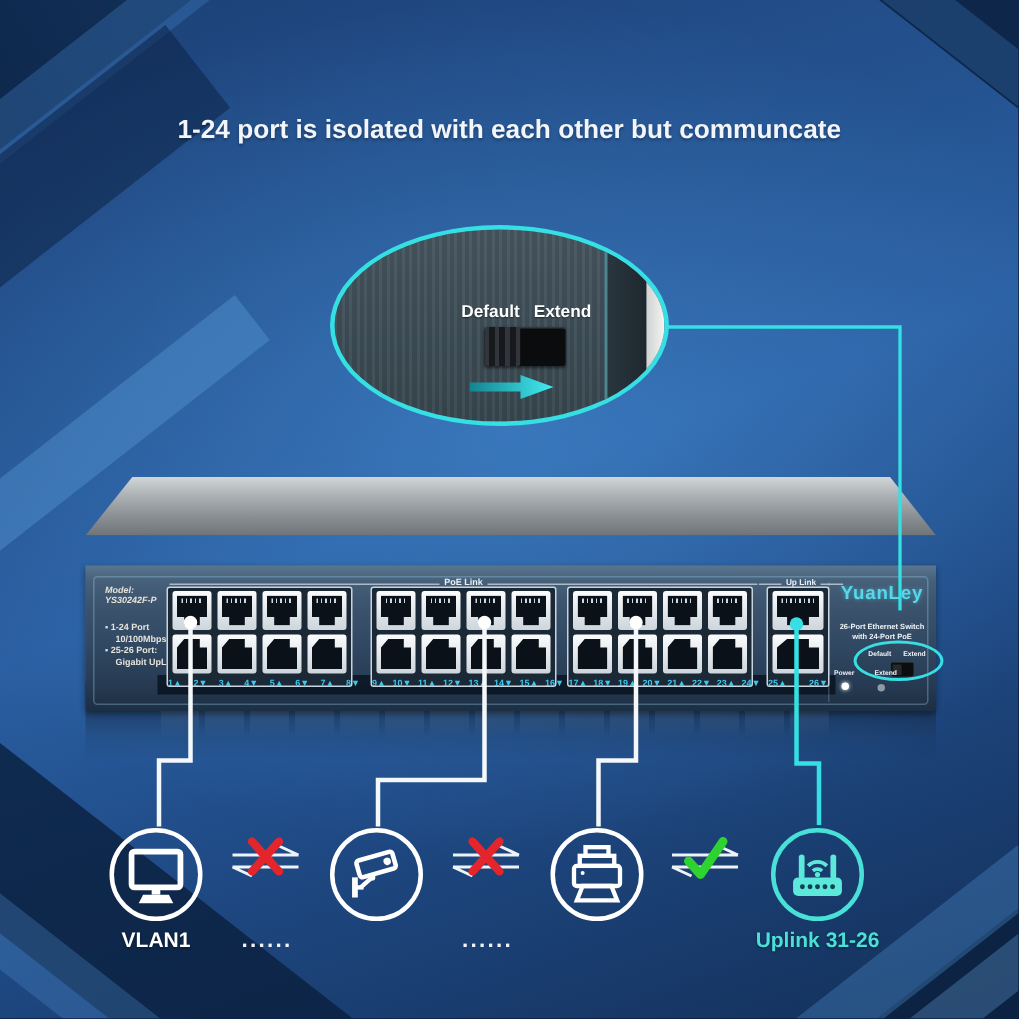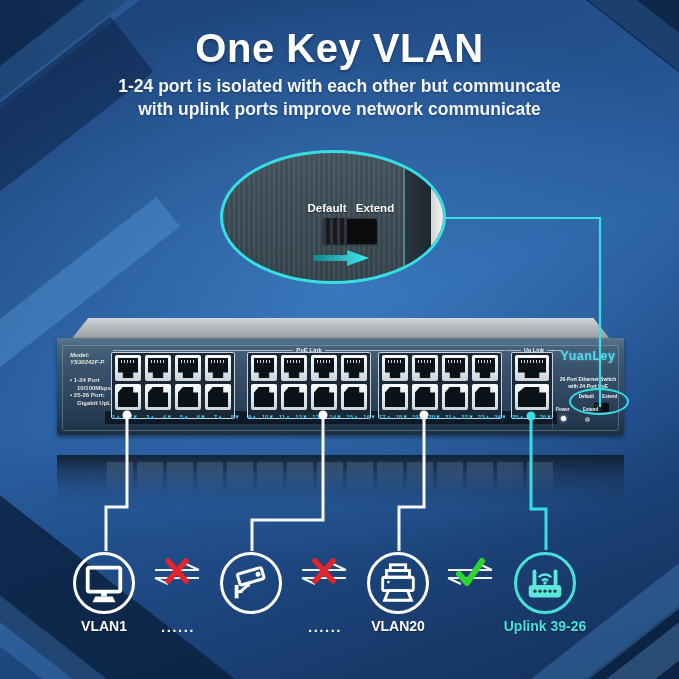--- a/index.html
+++ b/index.html
@@ -45,21 +45,21 @@
   .co-switch{position:absolute;left:100px;top:65px;width:54px;height:26px;background:#0b0c0d;border-radius:2px;
     box-shadow:inset 0 1px 0 rgba(255,255,255,0.18),0 1px 2px rgba(0,0,0,.5);}
   .co-knob{position:absolute;left:0;top:0;bottom:0;width:24px;border-radius:2px;
     background:repeating-linear-gradient(90deg,#32363c 0 3px,#17191c 3px 7px);}
   .co-arrow{position:absolute;left:90px;top:96px;}
 
   
   .sw-top{position:absolute;left:57px;top:318px;width:567px;height:39px;z-index:10;
     background:linear-gradient(180deg,#d2d6d8 0%,#aeb3b6 30%,#878d91 70%,#6e7478 100%);
     clip-path:polygon(5.5% 0,94.6% 0,100% 100%,0 100%);}
-  .sw-face{position:absolute;left:57px;top:338px;width:567px;height:97px;z-index:10;
+  .sw-face{position:absolute;left:57px;top:377px;width:567px;height:97px;z-index:10;
     background:linear-gradient(180deg,#5a768e 0%,#47617a 10%,#3a526b 30%,#314862 55%,#273c54 80%,#1c2e42 100%);
     border-radius:0 0 3px 3px;box-shadow:0 2px 4px rgba(0,0,0,.4);}
   .sw-inner{position:absolute;left:5px;right:5px;top:7px;bottom:4px;border:1px solid rgba(150,200,230,0.35);border-radius:3px;}
   .sw-reflection{position:absolute;left:57px;top:455px;width:567px;height:52px;z-index:9;
     background:linear-gradient(180deg,rgba(16,28,44,0.9) 0%,rgba(20,34,52,0.45) 35%,rgba(24,40,60,0.15) 70%,rgba(0,0,0,0) 100%);}
   .refl-jacks{position:absolute;left:50px;right:70px;top:7px;height:30px;opacity:.2;
     background:repeating-linear-gradient(90deg,rgba(200,220,235,0.8) 0 26px,rgba(10,20,30,0.1) 26px 30px);
     -webkit-mask-image:linear-gradient(180deg,#000,transparent);mask-image:linear-gradient(180deg,#000,transparent);}
 
   .model{position:absolute;left:13px;top:14px;font-size:6px;line-height:7px;font-weight:bold;font-style:italic;color:#e6e3da;}
@@ -133,23 +133,21 @@
   <div class="stripe rneg s3"></div>
   <div class="stripe rneg s4"></div>
   <div class="stripe rpos s5"></div>
   <div class="stripe rpos s6"></div>
   <div class="stripe rpos s7"></div>
   <div class="stripe rpos s8"></div>
   <div class="stripe rneg s9"></div>
   <div class="stripe rneg s10"></div>
   <div class="stripe rneg s11"></div>
 
-  <div class="title">One Key VLAN</div>
   <div class="sub sub1">1-24 port is isolated with each other but communcate</div>
-  <div class="sub sub2">with uplink ports improve network communicate</div>
 
   <div class="callout">
     <div class="co-tex"></div>
     <div class="co-banddark"></div>
     <div class="co-bandlight"></div>
     <div class="co-label co-default">Default</div>
     <div class="co-label co-extend">Extend</div>
     <div class="co-switch">
       <div class="co-knob"></div>
     </div>
@@ -335,22 +333,21 @@
       <rect x="7" y="26" width="34" height="13" rx="3.5" fill="#5ce8da"></rect>
       <circle cx="13.5" cy="32.5" r="1.7" fill="#11404e"></circle>
       <circle cx="18.8" cy="32.5" r="1.7" fill="#11404e"></circle>
       <circle cx="24" cy="32.5" r="1.7" fill="#11404e"></circle>
       <circle cx="29.2" cy="32.5" r="1.7" fill="#11404e"></circle>
       <circle cx="34.5" cy="32.5" r="1.7" fill="#11404e"></circle>
     </svg>
   </div>
 
   <div class="dev-label dl1">VLAN1</div>
-  <div class="dev-label dl3">VLAN20</div>
-  <div class="dev-label dl4">Uplink 39-26</div>
+  <div class="dev-label dl4">Uplink 31-26</div>
 
   <svg class="xfer x1" width="48" height="24" viewBox="0 0 48 24">
     <path d="M2 8 H46 M33 2 L46 8 M46 16 H2 M15 22 L2 16" stroke="#eef3f7" stroke-width="2" fill="none"></path>
   </svg>
   <svg class="xfer x2" width="48" height="24" viewBox="0 0 48 24">
     <path d="M2 8 H46 M33 2 L46 8 M46 16 H2 M15 22 L2 16" stroke="#eef3f7" stroke-width="2" fill="none"></path>
   </svg>
   <svg class="xfer x3" width="48" height="24" viewBox="0 0 48 24">
     <path d="M2 8 H46 M33 2 L46 8 M46 16 H2 M15 22 L2 16" stroke="#eef3f7" stroke-width="2" fill="none"></path>
   </svg>

